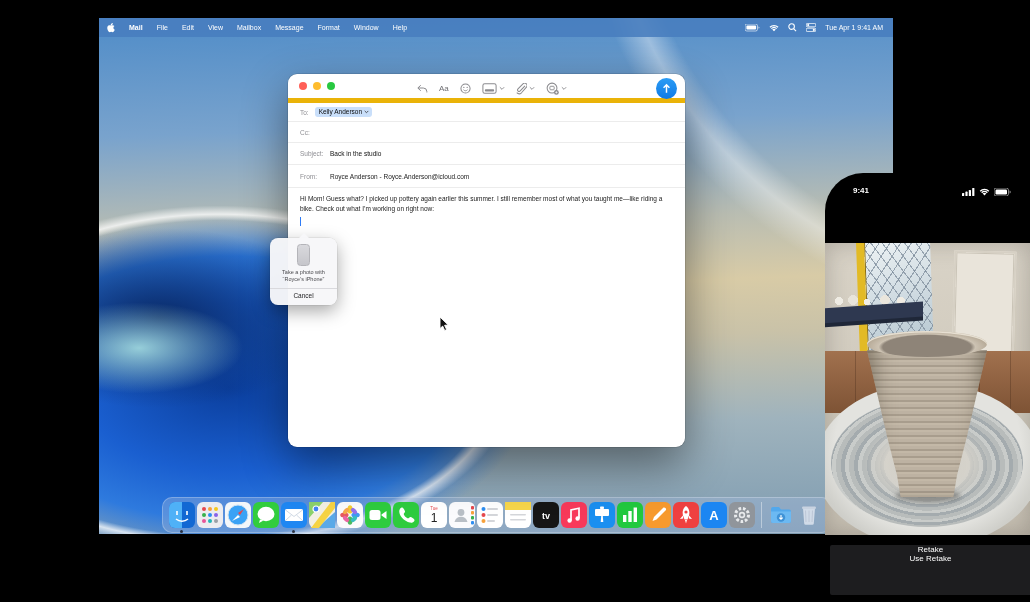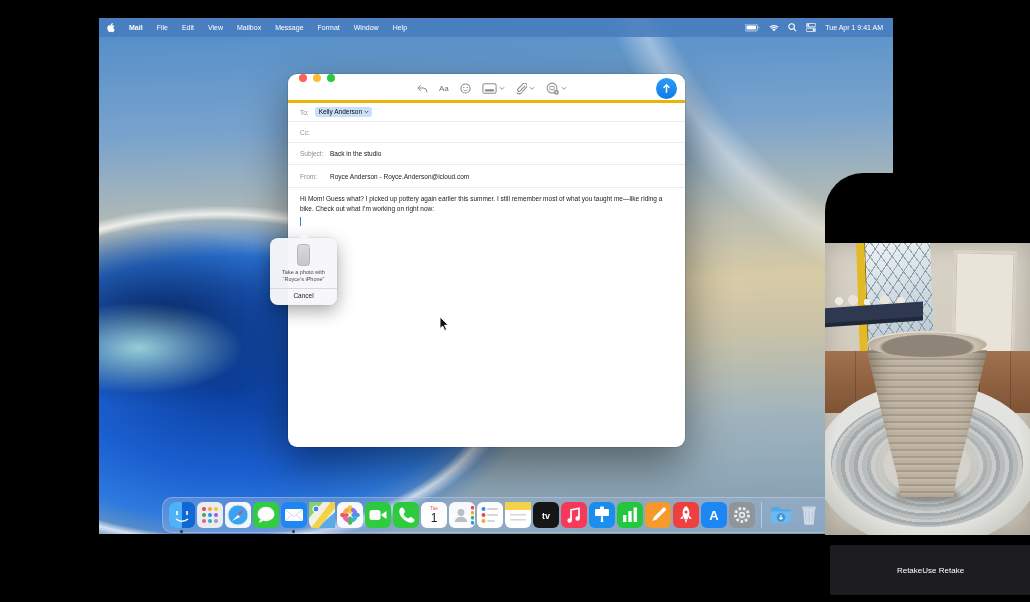--- a/index.html
+++ b/index.html
@@ -26,22 +26,22 @@
   #dock { position:absolute; left:63px; top:479px; width:670px; height:36px;
     background:rgba(160,185,220,.38); border:1px solid rgba(255,255,255,.25); border-radius:10px;
     display:flex; align-items:center; gap:2px; padding:0 6px; }
   .dk { width:26px; height:26px; border-radius:6px; position:relative; flex:0 0 auto; display:flex; align-items:center; justify-content:center; }
   .dk svg { display:block; }
   .dk-dot::after { content:""; position:absolute; left:11px; bottom:-5px; width:3px; height:3px; border-radius:50%; background:rgba(20,20,30,.8); }
   .dk-sep { width:1px; height:26px; background:rgba(255,255,255,.4); margin:0 4px; flex:0 0 auto; }
   
   #mailwin { position:absolute; left:288px; top:74px; width:397px; height:373px; background:#fff;
     border-radius:9px; box-shadow:0 18px 45px rgba(0,0,0,.45), 0 0 0 .5px rgba(0,0,0,.2); }
-  #wtoolbar { position:absolute; left:0; top:0; width:100%; height:29px; border-bottom:3px solid #eab308;
-    display:flex; align-items:flex-start; }
+  #wtoolbar { position:absolute; left:0; top:0; width:100%; height:29px; border-bottom:5px solid #eab308;
+    display:flex; align-items:center; }
   .tl { width:8px; height:8px; border-radius:50%; margin-right:6px; }
   #tl-wrap { display:flex; padding-left:11px; }
   #tb-icons { position:absolute; left:128px; top:0; height:29px; display:flex; align-items:center; gap:11px; }
   .tbi { display:flex; align-items:center; gap:2px; color:#7a7a7e; }
   #tb-format { font-size:8px; color:#6e6e72; }
   #send-btn { position:absolute; right:8px; top:4px; width:21px; height:21px; border-radius:50%;
     display:flex; align-items:center; justify-content:center; color:#fff; font-size:11px; font-weight:700; }
   .frow { position:absolute; left:0; width:100%; border-bottom:1px solid #ececec; display:flex; align-items:center; font-size:6.5px; }
   .flabel { color:#8e8e93; padding-left:12px; }
   #row-to { top:29px; height:19px; }
@@ -106,22 +106,22 @@
     background:rgba(80,80,78,.45); filter:blur(2px); }
   #ph-pot { position:absolute; left:42px; top:88px; width:120px; height:166px; }
   #ph-potbody { position:absolute; left:0; top:10px; width:120px; height:156px;
     clip-path:polygon(0 6%, 100% 6%, 83% 62%, 75% 86%, 72% 100%, 28% 100%, 25% 86%, 17% 62%);
     background:repeating-linear-gradient(180deg, #bdb2a2 0 3px, #a89d8d 3px 5px, #c3b8a7 5px 7px);
     box-shadow:inset 20px 0 20px -12px rgba(90,80,65,.6), inset -20px 0 20px -12px rgba(90,80,65,.6); }
   #ph-potrim { position:absolute; left:0; top:0; width:120px; height:26px; border-radius:50%;
     background:radial-gradient(ellipse at 50% 62%, #8e8478 0 52%, #cdc3b3 57%, #b9ad9b 70%);
     box-shadow:inset 0 1.5px 0 rgba(235,228,215,.9); }
   #ip-bar { position:absolute; left:5px; top:372px; width:200px; height:50px; background:#1d1d1f;
-    border-radius:2px 0 0 2px; display:flex; align-items:center; justify-content:center;
-    padding:0 13px 0 14px; color:#fff; font-size:8px; }
+    border-radius:2px 0 0 2px; display:flex; align-items:center; justify-content:flex-start;
+    padding:0 13px 0 14px; color:#fff; font-size:8px;flex-direction:column; }
 </style>
 </head>
 <body>
 
 <div id="desktop">
 
   <div id="menubar">
     <span class="mb-item">
       <svg width="9" height="11" viewBox="0 0 12 14">
           <path fill="#fff" d="M8.4 3.2c.8-.9.7-2 .6-2.2-.8 0-1.7.5-2.2 1.2-.5.6-.7 1.4-.6 2.1.9.1 1.7-.4 2.2-1.1zM9.9 7.4c0-1.5 1.2-2.2 1.3-2.3-.7-1-1.8-1.2-2.2-1.2-.9-.1-1.8.5-2.3.5-.5 0-1.2-.5-2-.5-1 0-2 .6-2.5 1.5-1.1 1.9-.3 4.7.8 6.2.5.8 1.1 1.6 1.9 1.6.8 0 1.1-.5 2-.5s1.2.5 2 .5 1.4-.8 1.9-1.5c.6-.9.8-1.7.8-1.8-.1 0-1.7-.6-1.7-2.5z"></path>
@@ -451,20 +451,39 @@
   <div id="pop-cancel">Cancel</div>
 </div>
 
 <div id="cursor">
   <svg width="11" height="16" viewBox="0 0 11 16">
       <path d="M1 1v11.5l2.7-2.4 2 4.4 1.9-.9-2-4.3 3.6-.3z" fill="#111" stroke="#fff" stroke-width=".9"></path>
     </svg>
 </div>
 
 <div id="iphone">
+  <div id="ip-status">
+    <span id="ip-time">9:41</span>
+    <span id="ip-sticons">
+      <svg width="13" height="8" viewBox="0 0 13 8">
+          <rect x="0" y="5" width="2.2" height="3" rx=".6" fill="#fff"></rect>
+          <rect x="3.4" y="3.6" width="2.2" height="4.4" rx=".6" fill="#fff"></rect>
+          <rect x="6.8" y="2" width="2.2" height="6" rx=".6" fill="#fff"></rect>
+          <rect x="10.2" y="0" width="2.2" height="8" rx=".6" fill="#fff"></rect>
+        </svg>
+      <svg width="11" height="8" viewBox="0 0 12 9">
+          <path d="M6 8.4 3.9 6.3a3 3 0 0 1 4.2 0zM2.3 4.7a5.3 5.3 0 0 1 7.4 0L8.6 5.8a3.9 3.9 0 0 0-5.2 0zM.6 3A7.7 7.7 0 0 1 11.4 3l-1.1 1.1a6.1 6.1 0 0 0-8.6 0z" fill="#fff"></path>
+        </svg>
+      <svg width="17" height="8" viewBox="0 0 17 8">
+          <rect x="0" y="0" width="14.5" height="8" rx="2.2" fill="none" stroke="#fff" stroke-opacity=".5" stroke-width="1"></rect>
+          <rect x="1.5" y="1.5" width="11.5" height="5" rx="1.2" fill="#fff"></rect>
+          <path d="M15.5 2.6v2.8c.9-.2 1.3-.7 1.3-1.4s-.4-1.2-1.3-1.4z" fill="#fff" fill-opacity=".5"></path>
+        </svg>
+    </span>
+  </div>
 
   <div id="ip-photo">
     <div id="ph-window"></div>
     <div id="ph-door"></div>
     <div id="ph-floor"></div>
     <div id="ph-shelfitems"></div>
     <div id="ph-shelf"></div>
     <div id="ph-pan"></div>
     <div id="ph-wheel"></div>
     <div id="ph-potshadow"></div>

